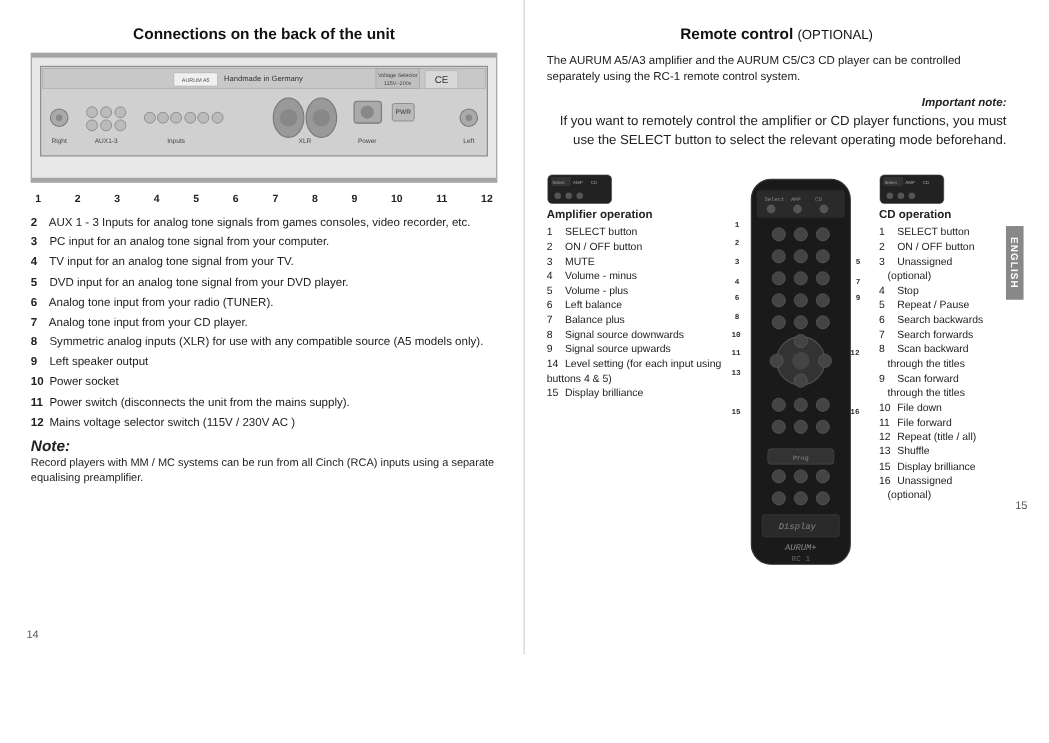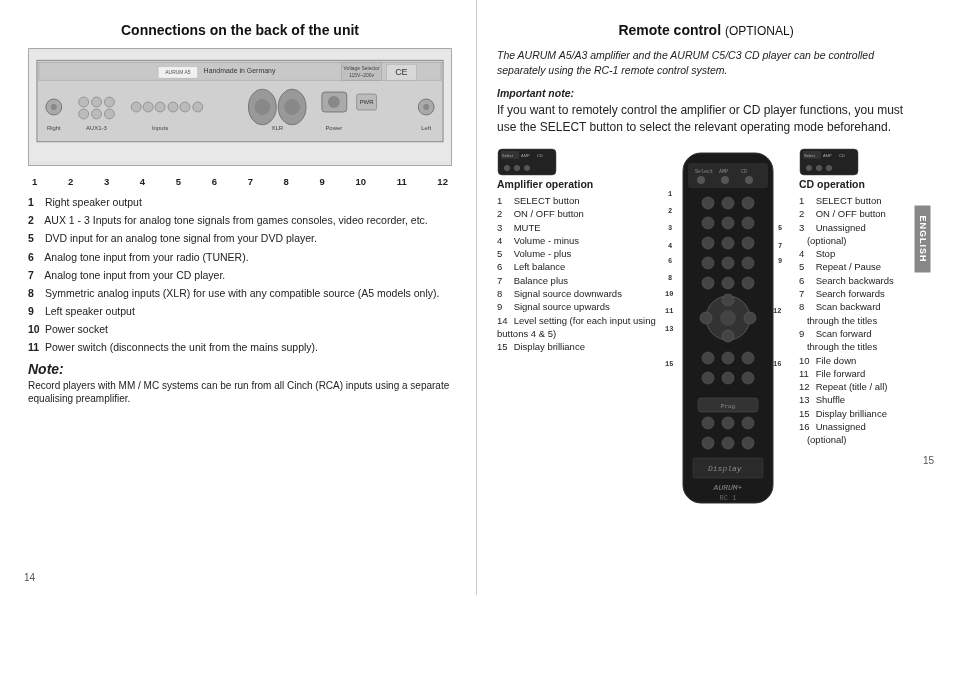--- a/index.html
+++ b/index.html
@@ -71,21 +71,21 @@
       font-size: 12px;
     }
 
     
     .unit-diagram {
       border: 1px solid #aaa;
       width: 100%;
       height: 118px;
       margin-bottom: 10px;
       position: relative;
-      background: #e5e5e5;
+      background: #a3a3a3;
       overflow: hidden;
     }
 
     .diagram-numbers {
       display: flex;
       justify-content: space-between;
       padding: 0 4px;
       margin-bottom: 8px;
       font-size: 9.5px;
     }
@@ -126,25 +126,25 @@
       font-size: 10px;
       line-height: 1.35;
       margin-top: 2px;
     }
 
     
     .right-intro {
       font-size: 10.5px;
       line-height: 1.4;
       margin-bottom: 10px;
-      font-style: italic;
     }
 
     .important-note {
-      margin-bottom: 12px;
+      margin-bottom: 22px;
+      text-align: right;
     }
 
     .important-note .imp-title {
       font-style: italic;
       font-weight: bold;
       font-size: 10.5px;
       margin-bottom: 3px;
     }
 
     .important-note p {
@@ -280,29 +280,31 @@
     <span>6</span>
     <span>7</span>
     <span>8</span>
     <span>9</span>
     <span>10</span>
     <span>11</span>
     <span>12</span>
   </div>
 
   <ul class="left-list">
-    <li><span class="num">1</span> Right speaker output</li>
     <li><span class="num">2</span> AUX 1 - 3 Inputs for analog tone signals from games consoles, video recorder, etc.</li>
+    <li><span class="num">3</span> PC input for an analog tone signal from your computer.</li>
+    <li><span class="num">4</span> TV input for an analog tone signal from your TV.</li>
     <li><span class="num">5</span> DVD input for an analog tone signal from your DVD player.</li>
     <li><span class="num">6</span> Analog tone input from your radio (TUNER).</li>
     <li><span class="num">7</span> Analog tone input from your CD player.</li>
     <li><span class="num">8</span> Symmetric analog inputs (XLR) for use with any compatible source (A5 models only).</li>
     <li><span class="num">9</span> Left speaker output</li>
     <li><span class="num">10</span> Power socket</li>
     <li><span class="num">11</span> Power switch (disconnects the unit from the mains supply).</li>
+    <li><span class="num">12</span> Mains voltage selector switch (115V / 230V AC )</li>
   </ul>
 
   <div class="note-section">
     <span class="note-title">Note:</span>
     <p>Record players with MM / MC systems can be run from all Cinch (RCA) inputs using a separate equalising preamplifier.</p>
   </div>
 
   <div class="page-number-left">14</div>
 </div>
 

